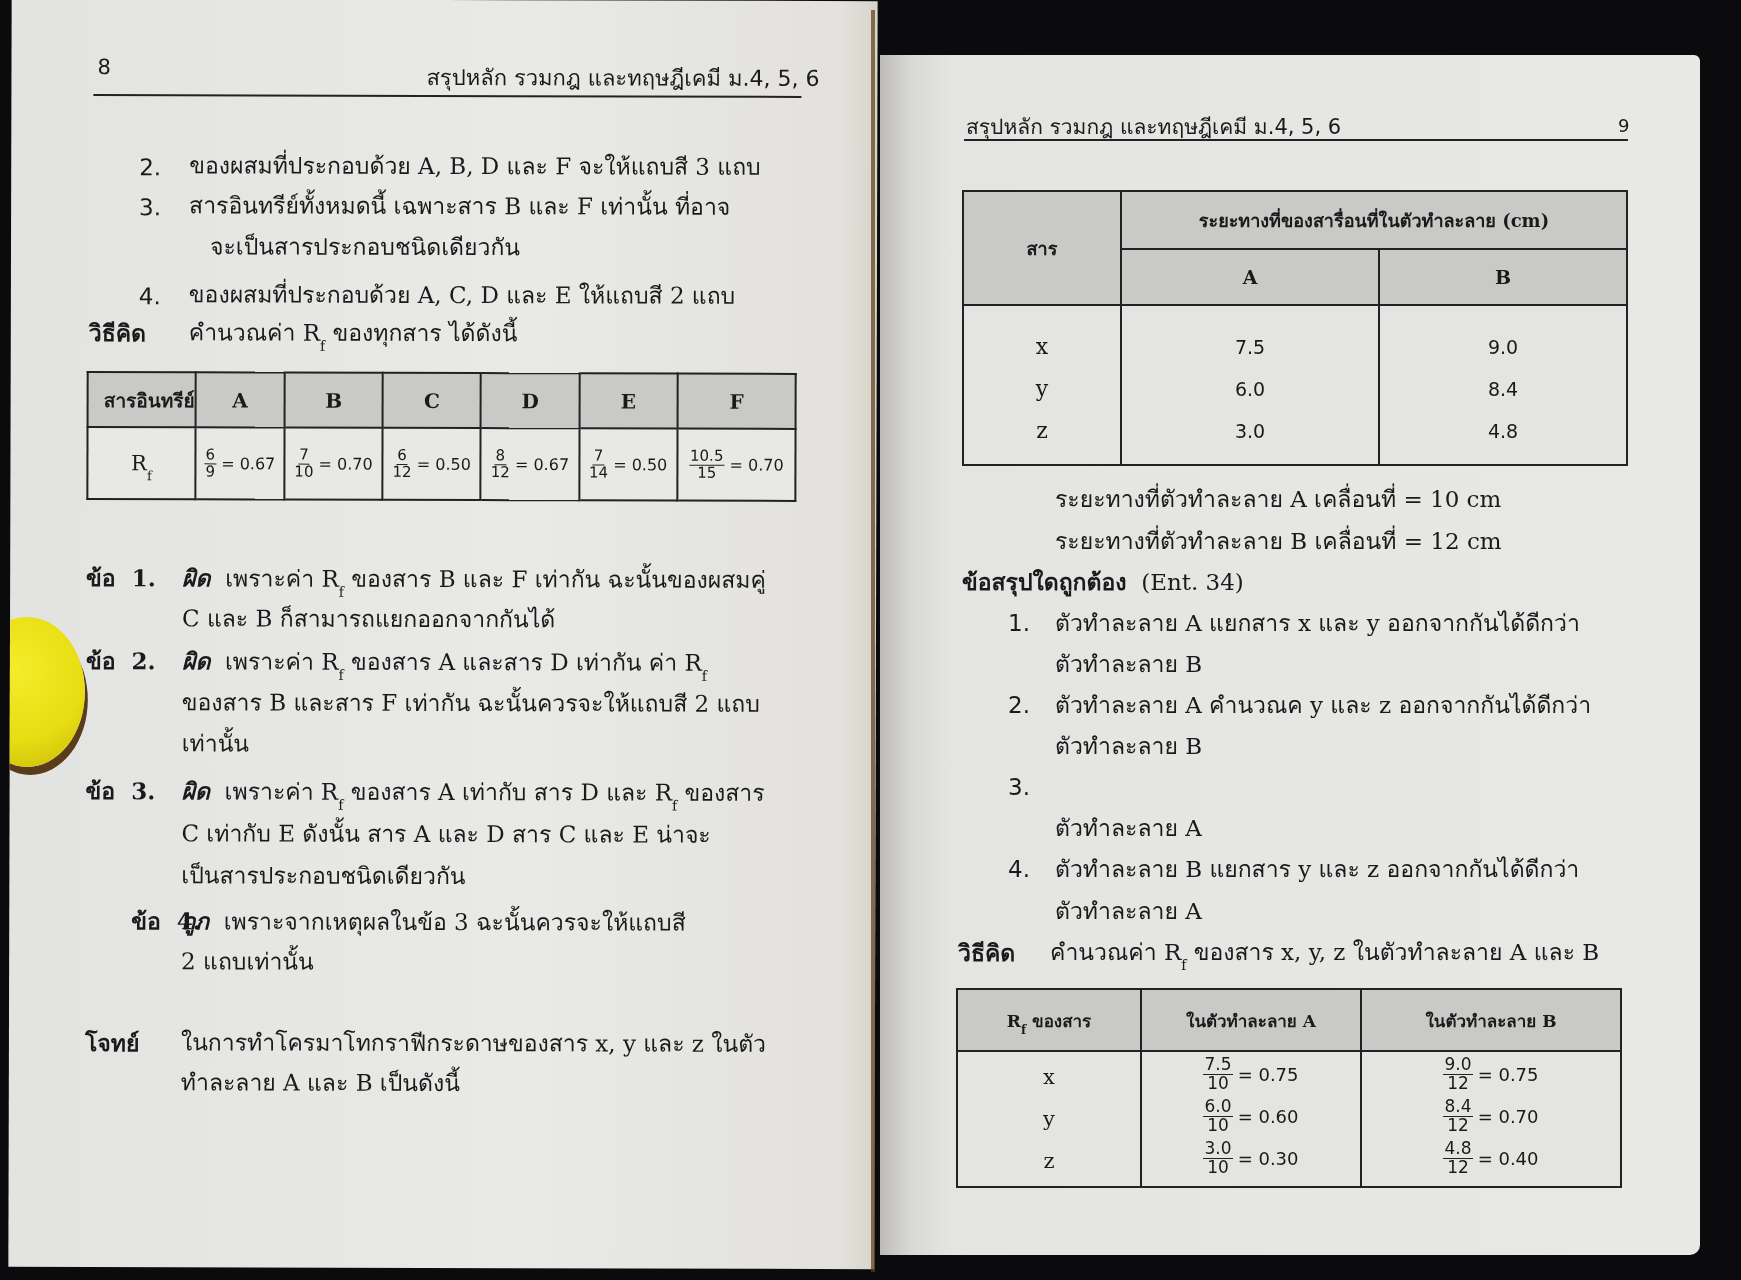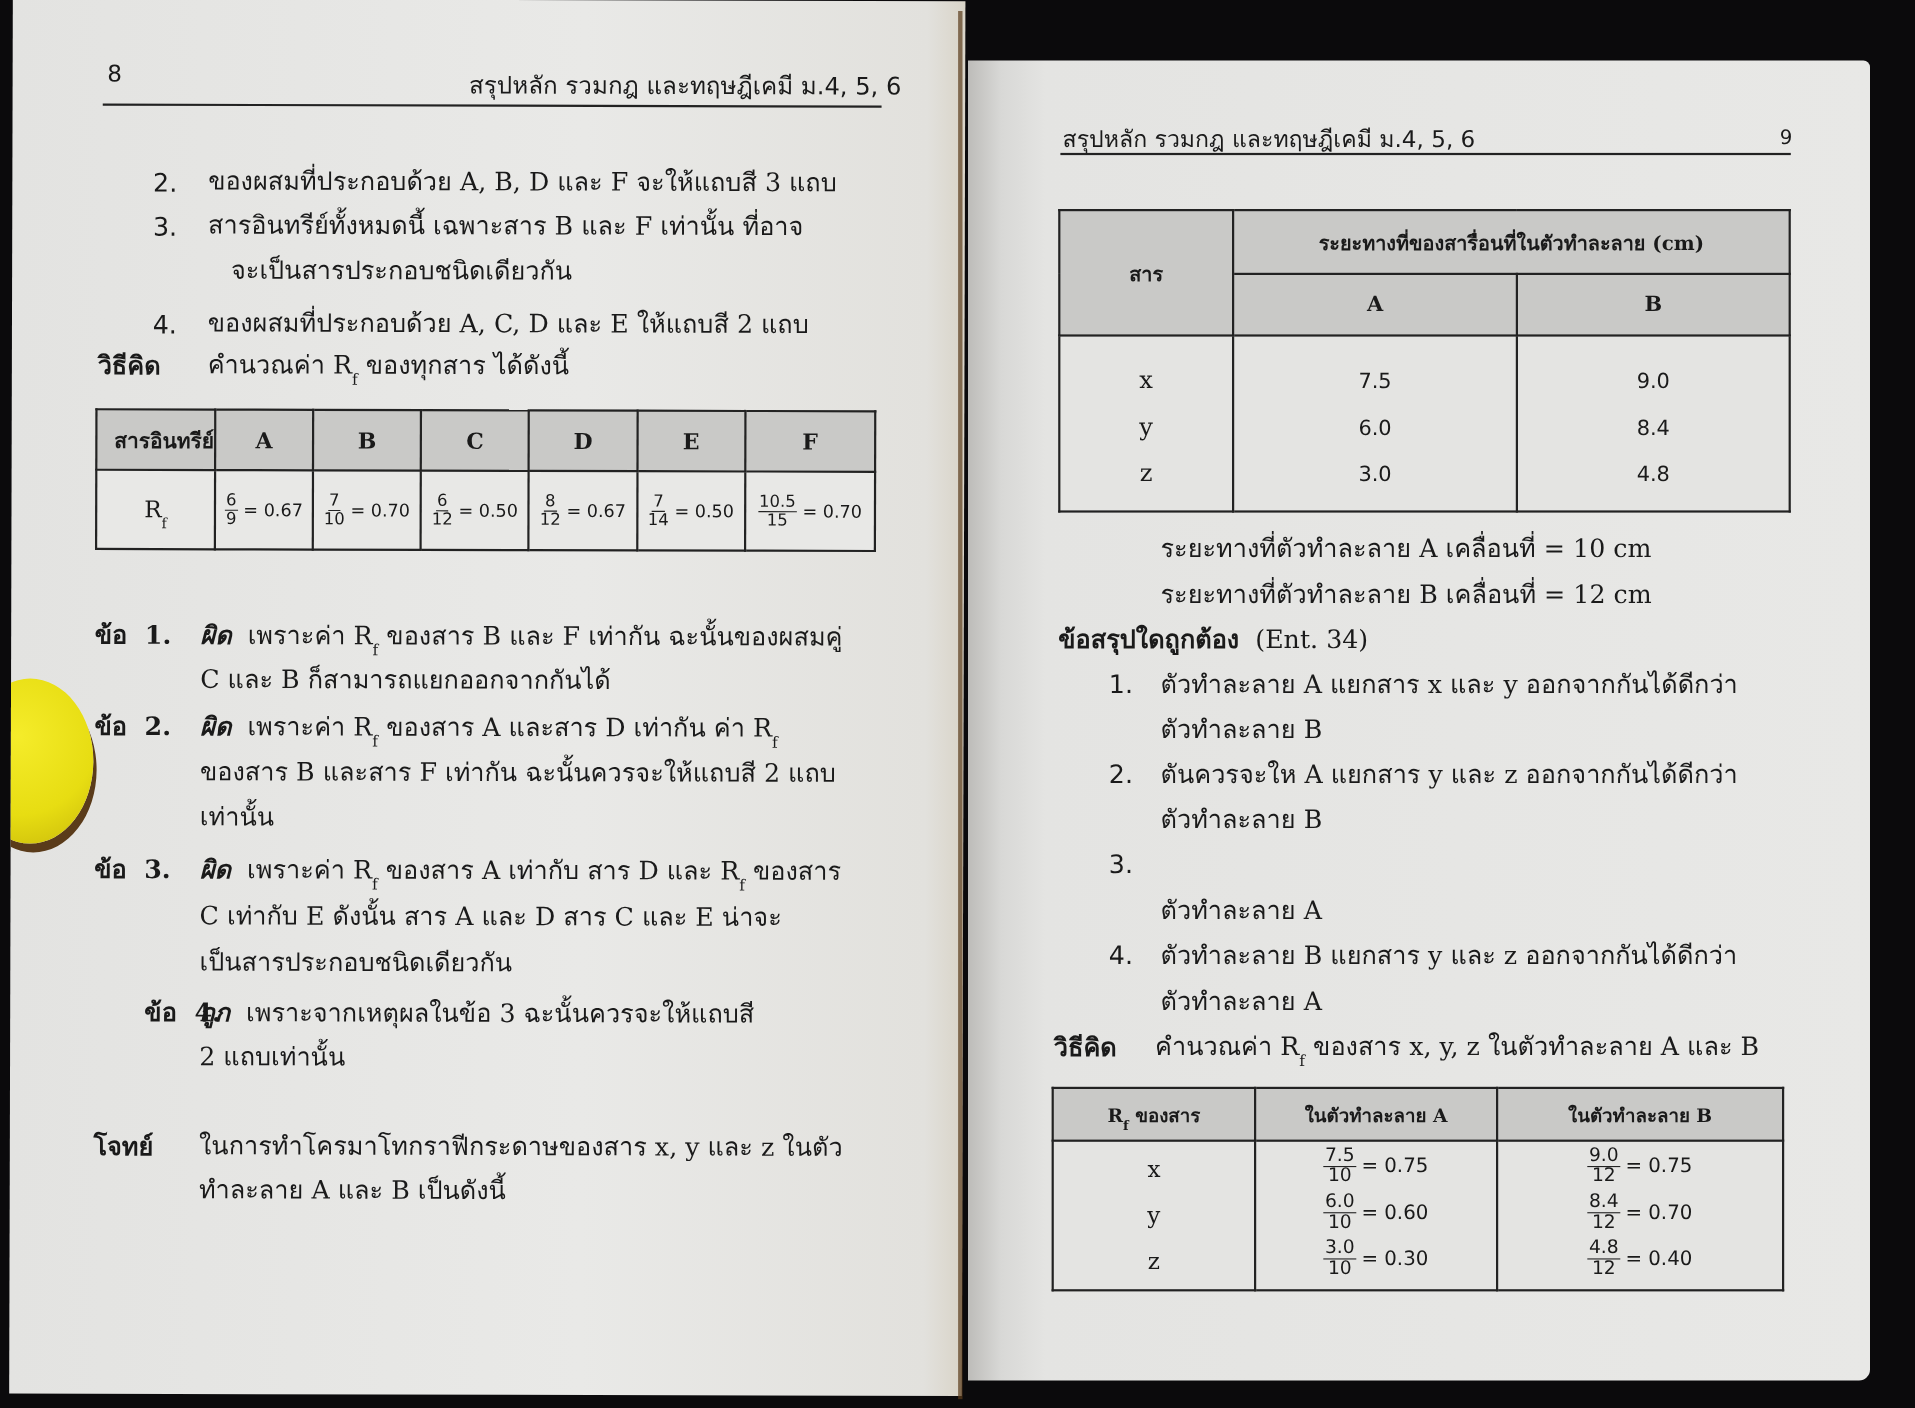--- a/index.html
+++ b/index.html
@@ -167,36 +167,36 @@
 
   <div class="t" style="left:175px;top:433px;">ระยะทางที่ตัวทำละลาย A เคลื่อนที่ =  10 cm</div>
   <div class="t" style="left:175px;top:475px;">ระยะทางที่ตัวทำละลาย B เคลื่อนที่ =  12 cm</div>
 
   <div class="t" style="left:82px;top:515px;text-align:right;"><span class="b">ข้อสรุปใดถูกต้อง</span>&nbsp; <span>(Ent. 34)</span></div>
 
   <div class="t ts" style="left:128px;top:557px;">1.</div>
   <div class="t" style="left:175px;top:557px;">ตัวทำละลาย  A  แยกสาร  x  และ  y  ออกจากกันได้ดีกว่า</div>
   <div class="t" style="left:175px;top:598px;">ตัวทำละลาย  B</div>
   <div class="t ts" style="left:128px;top:639px;">2.</div>
-  <div class="t" style="left:175px;top:639px;">ตันควรจะให  A  แยกสาร  y  และ  z  ออกจากกันได้ดีกว่า</div>
+  <div class="t" style="left:175px;top:639px;">ตัวทำละลาย  A  คำนวณค  y  และ  z  ออกจากกันได้ดีกว่า</div>
   <div class="t" style="left:175px;top:680px;">ตัวทำละลาย  B</div>
   <div class="t ts" style="left:128px;top:721px;">3.</div>
   <div class="t" style="left:175px;top:762px;">ตัวทำละลาย  A</div>
   <div class="t ts" style="left:128px;top:803px;">4.</div>
   <div class="t" style="left:175px;top:803px;">ตัวทำละลาย  B  แยกสาร  y  และ  z  ออกจากกันได้ดีกว่า</div>
   <div class="t" style="left:175px;top:845px;">ตัวทำละลาย  A</div>
 
   <div class="t b" style="left:78px;top:886px;">วิธีคิด</div>
   <div class="t" style="left:170px;top:886px;">
     <span>คำนวณค่า R</span><span class="sub">f</span><span> ของสาร x, y, z ในตัวทำละลาย A และ B</span>
   </div>
 
   <table class="tbl" style="left:76px;top:933px;width:666px;">
     <tbody>
-        <tr style="height:48px;">
+        <tr style="height:62px;">
       <th style="width:182px;font-size:17px;"><span>R</span><span class="sub" style="font-size:12px;top:7px;">f</span><span> ของสาร</span></th>
       <th style="width:218px;font-size:17px;">ในตัวทำละลาย A</th>
       <th style="font-size:17px;">ในตัวทำละลาย B</th>
     </tr>
     <tr style="height:136px;background:#e4e4e2;">
       <td style="font-family:'DejaVu Serif',serif;font-size:21px;line-height:42px;vertical-align:middle;">
         <div>x</div>
         <div>y</div>
         <div>z</div>
       </td>

